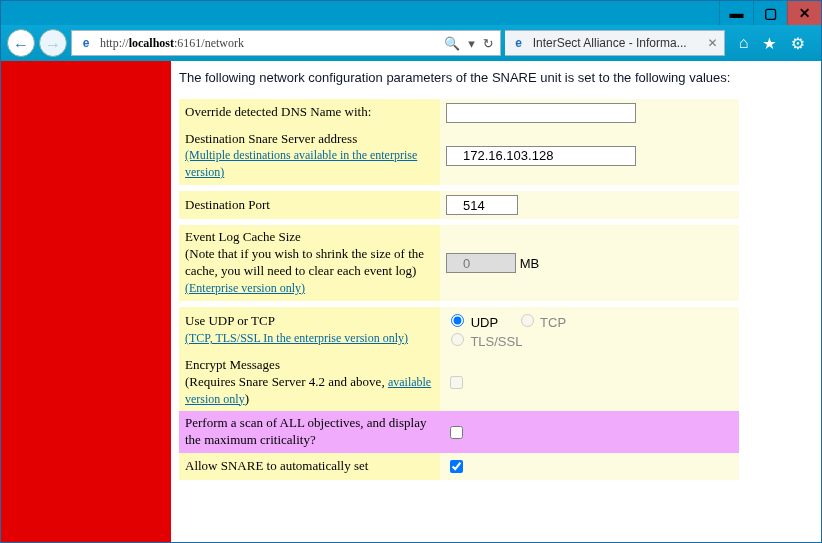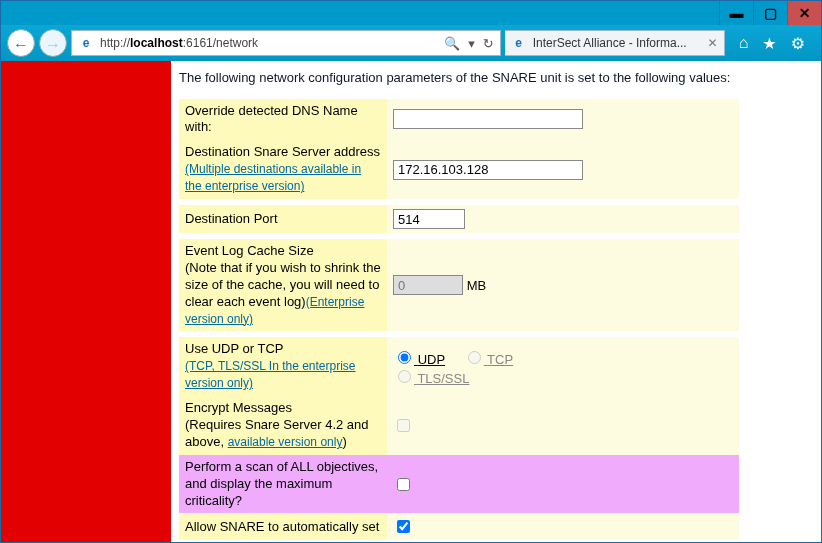--- a/index.html
+++ b/index.html
@@ -66,21 +66,21 @@
     padding: 0 6px;
     font-size: 12px;
     color: #444;
     gap: 6px;
   }
   .ie-icon {
     width: 16px; height: 16px;
     display:inline-flex; align-items:center; justify-content:center;
     color:#1a6ec1; font-weight:bold;
   }
-  .addr-text { flex:1; white-space:nowrap; overflow:hidden; }
+  .addr-text { flex:1; white-space:nowrap; overflow:hidden;font-family:Liberation Serif, serif; }
   .addr-text b { color:#000; }
   .addr-icons { display:flex; gap:8px; color:#555; font-size:13px; }
   .tabstrip {
     height: 26px;
     flex: 0 0 220px;
     background: #f0f4f7;
     border: 1px solid #9db8c9;
     border-left:none;
     display:flex; align-items:center;
     padding: 0 6px;
@@ -121,31 +121,31 @@
     max-width: 560px;
   }
   table.form td {
     vertical-align: middle;
     padding: 4px 6px;
     font-size: 13px;
   }
   tr.alt td:first-child { background:#fefabc; }
   tr.alt td:last-child  { background:#fefce0; }
   tr.plain td { background:#f0abfc; }
-  td.label { width: 208px; color:#000; line-height:1.3; }
+  td.label { width: 261px; color:#000; line-height:1.3;font-family:Liberation Serif, serif; }
   .sublink { color: #0369a1; text-decoration: underline; font-size:12px; }
   input[type=text] {
     border:1px solid #888;
     height:20px;
-    padding:1px 4px;
+    padding:1px 16px;
     font-size:13px;
     background:#fff;
   }
   input.disabled { background:#ddd; color:#777; }
-  .radio-row label { margin-right:14px; font-size:13px;text-decoration:underline; }
+  .radio-row label { margin-right:14px; font-size:13px; }
   
   .scroll-page::-webkit-scrollbar { width:16px; }
   .scroll-page::-webkit-scrollbar-track { background:#eee; }
   .scroll-page::-webkit-scrollbar-thumb { background:#bbb; border:1px solid #999; }
 </style>
 </head>
 <body>
 
 <div class="window">
 

